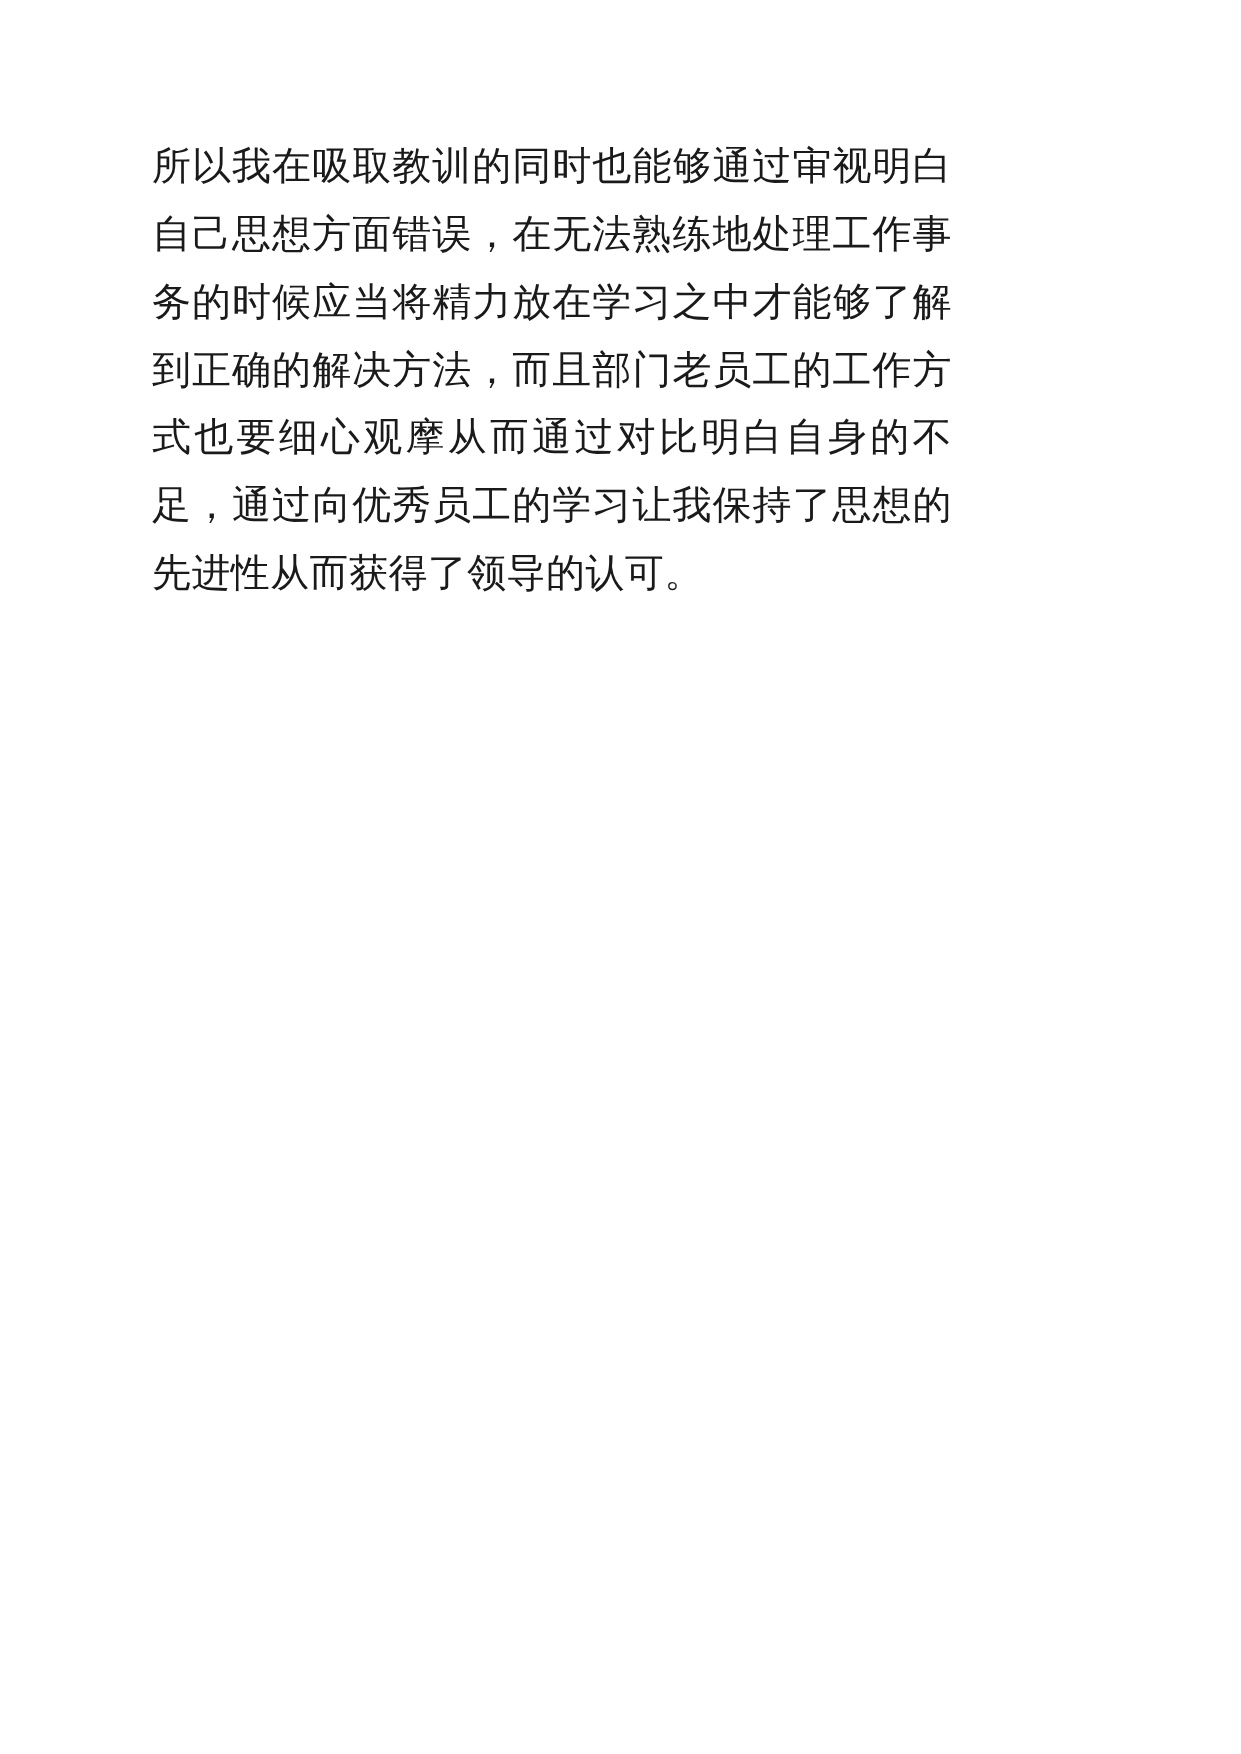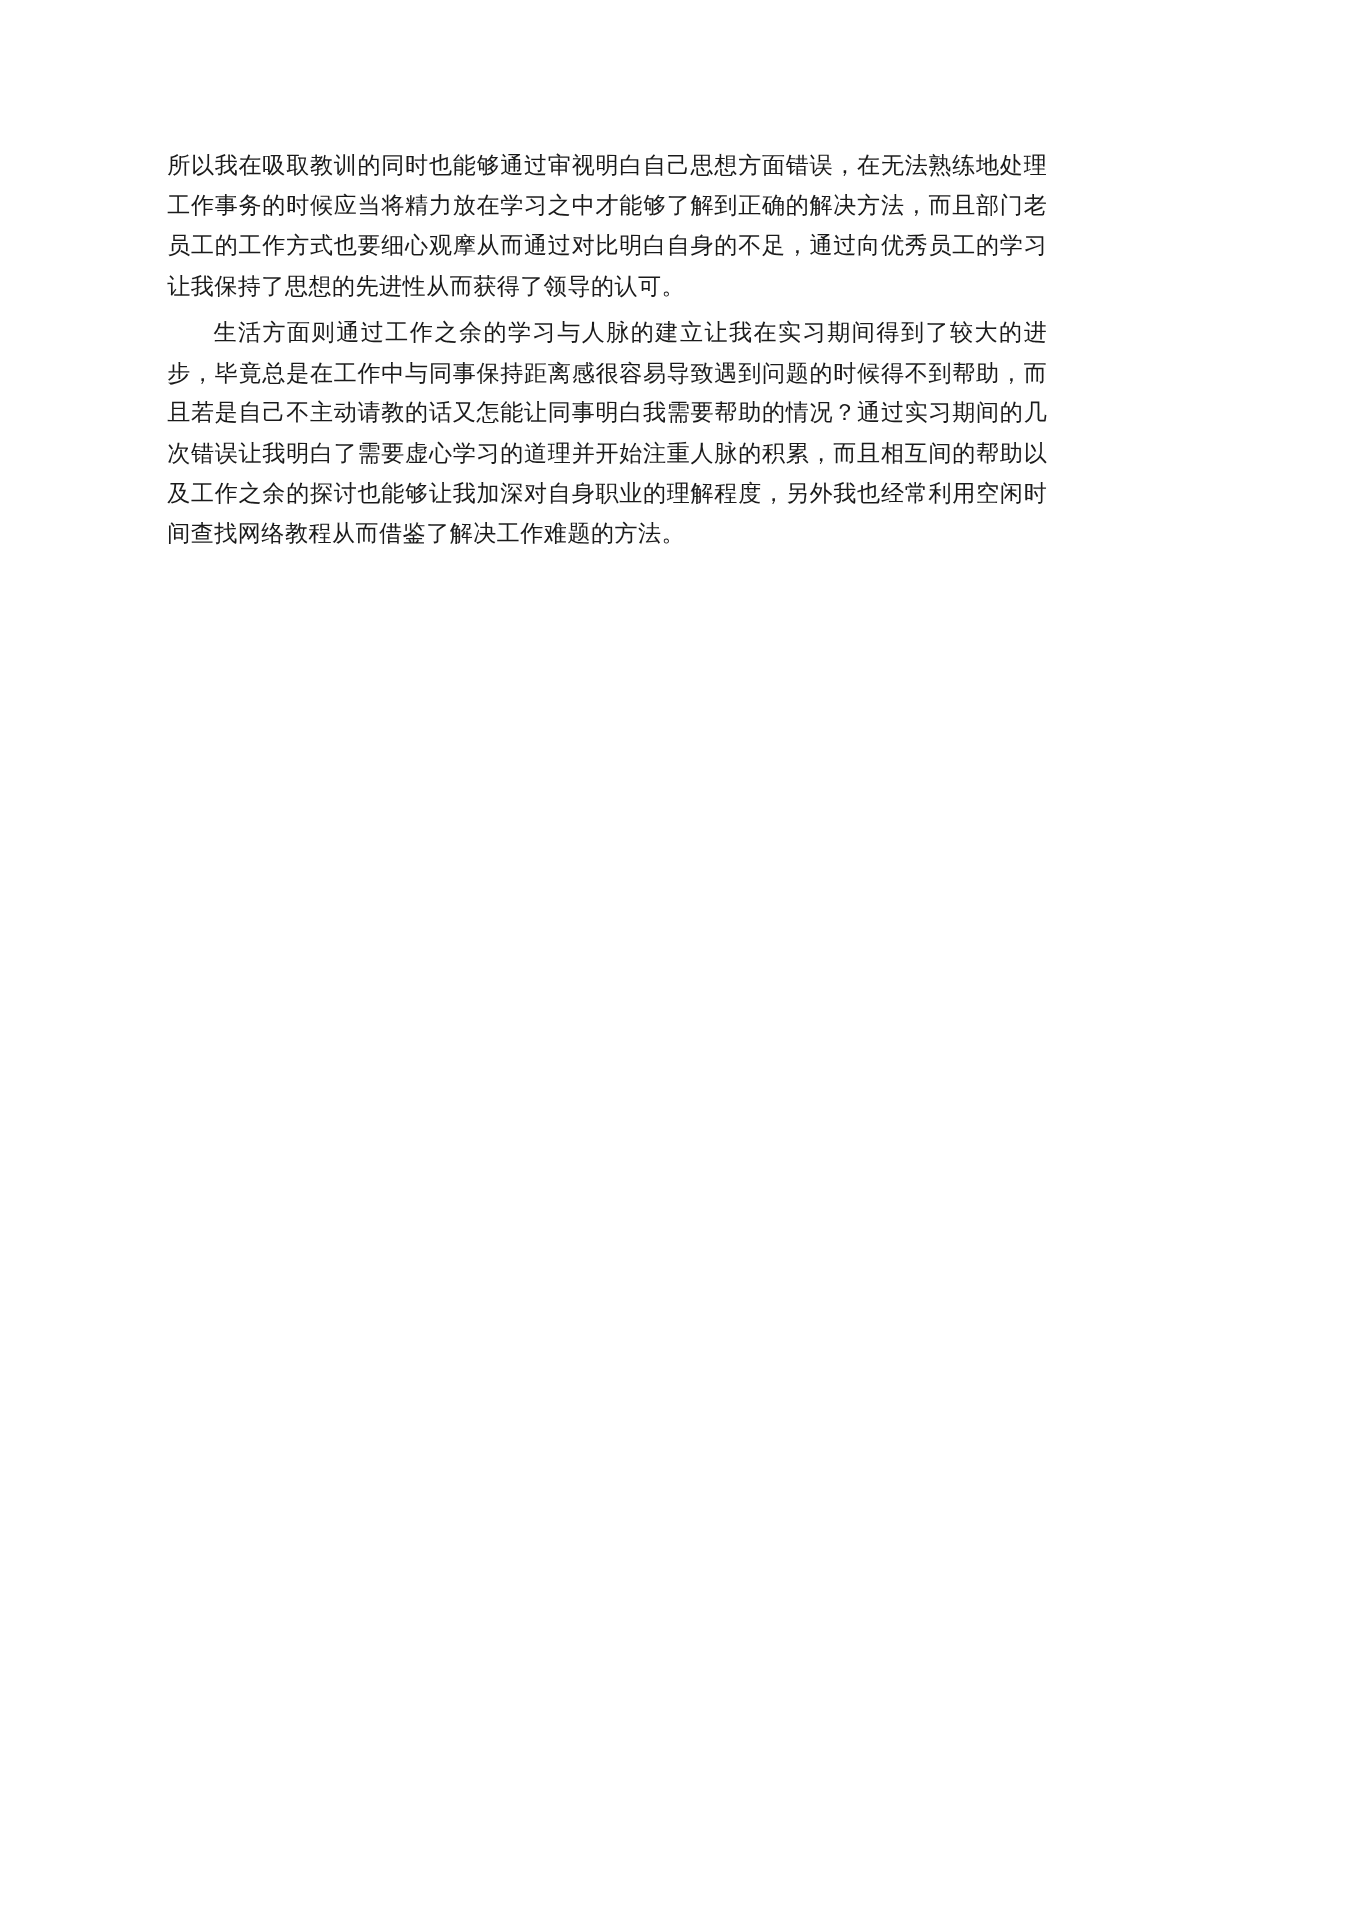--- a/index.html
+++ b/index.html
@@ -14,34 +14,33 @@
     background: #ffffff;
     box-sizing: border-box;
     padding: 132px 152px 0 152px;
     font-family: "DejaVu Serif", "Liberation Serif", serif;
     overflow: hidden;
   }
   .doc-body {
     width: 800px;
   }
   .para {
-    font-size: 21px;
+    font-size: 39px;
     line-height: 1.74;
     color: #1a1a1a;
     text-align: justify;
     text-justify: inter-ideograph;
     margin: 0 0 6px 0;
     letter-spacing: 0.4px;
     font-weight: 400;
   }
   .indent {
     text-indent: 2em;
   }
 </style>
 </head>
 <body>
 
 <div class="page">
   <div class="doc-body">
     <p class="para">所以我在吸取教训的同时也能够通过审视明白自己思想方面错误，在无法熟练地处理工作事务的时候应当将精力放在学习之中才能够了解到正确的解决方法，而且部门老员工的工作方式也要细心观摩从而通过对比明白自身的不足，通过向优秀员工的学习让我保持了思想的先进性从而获得了领导的认可。</p>
-    <p class="para indent">生活方面则通过工作之余的学习与人脉的建立让我在实习期间得到了较大的进步，毕竟总是在工作中与同事保持距离感很容易导致遇到问题的时候得不到帮助，而且若是自己不主动请教的话又怎能让同事明白我需要帮助的情况？通过实习期间的几次错误让我明白了需要虚心学习的道理并开始注重人脉的积累，而且相互间的帮助以及工作之余的探讨也能够让我加深对自身职业的理解程度，另外我也经常利用空闲时间查找网络教程从而借鉴了解决工作难题的方法。</p>
   </div>
 </div>
 
 </body></html>

